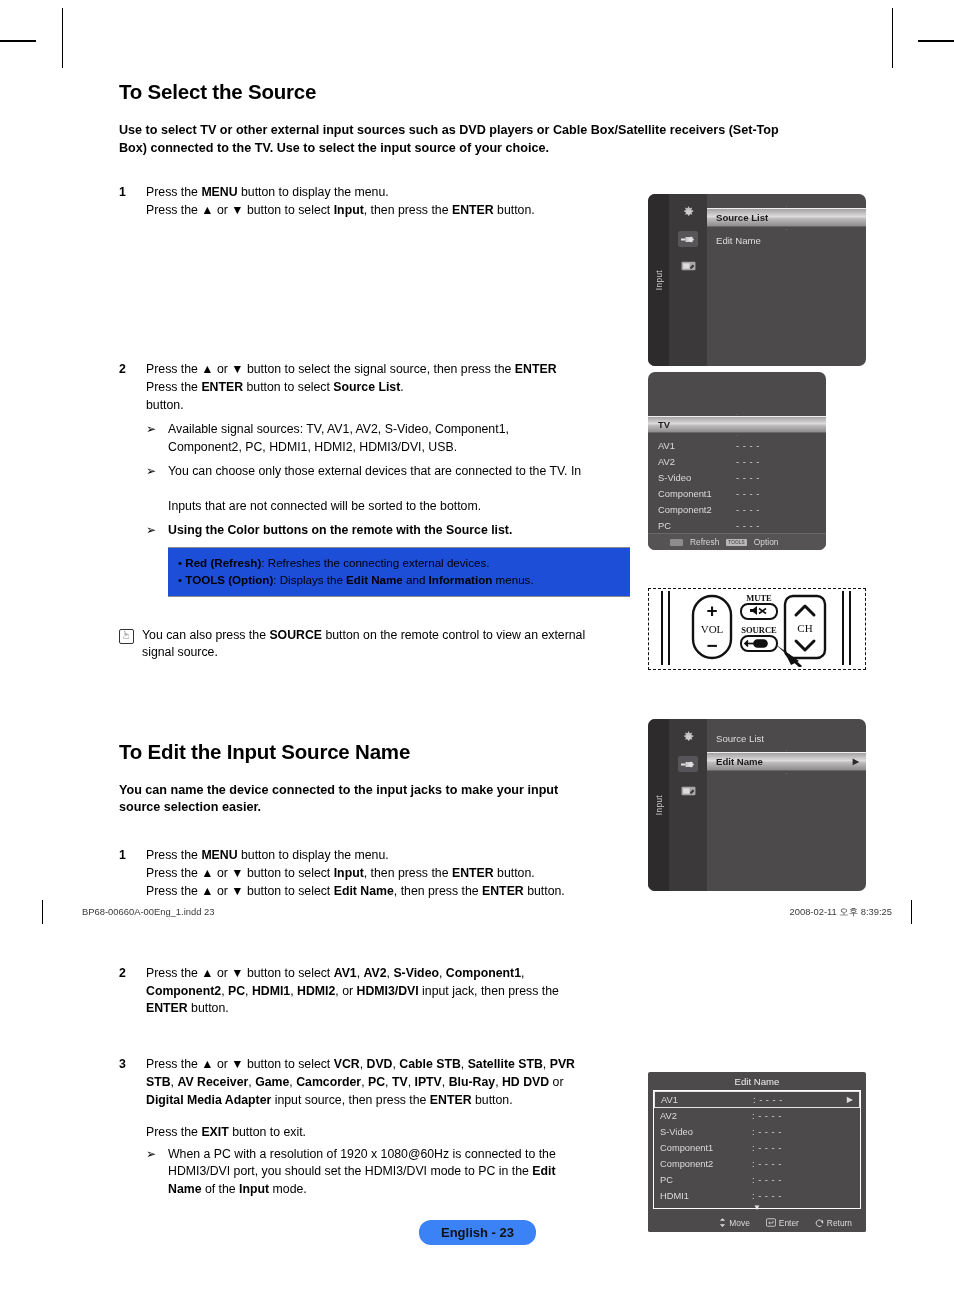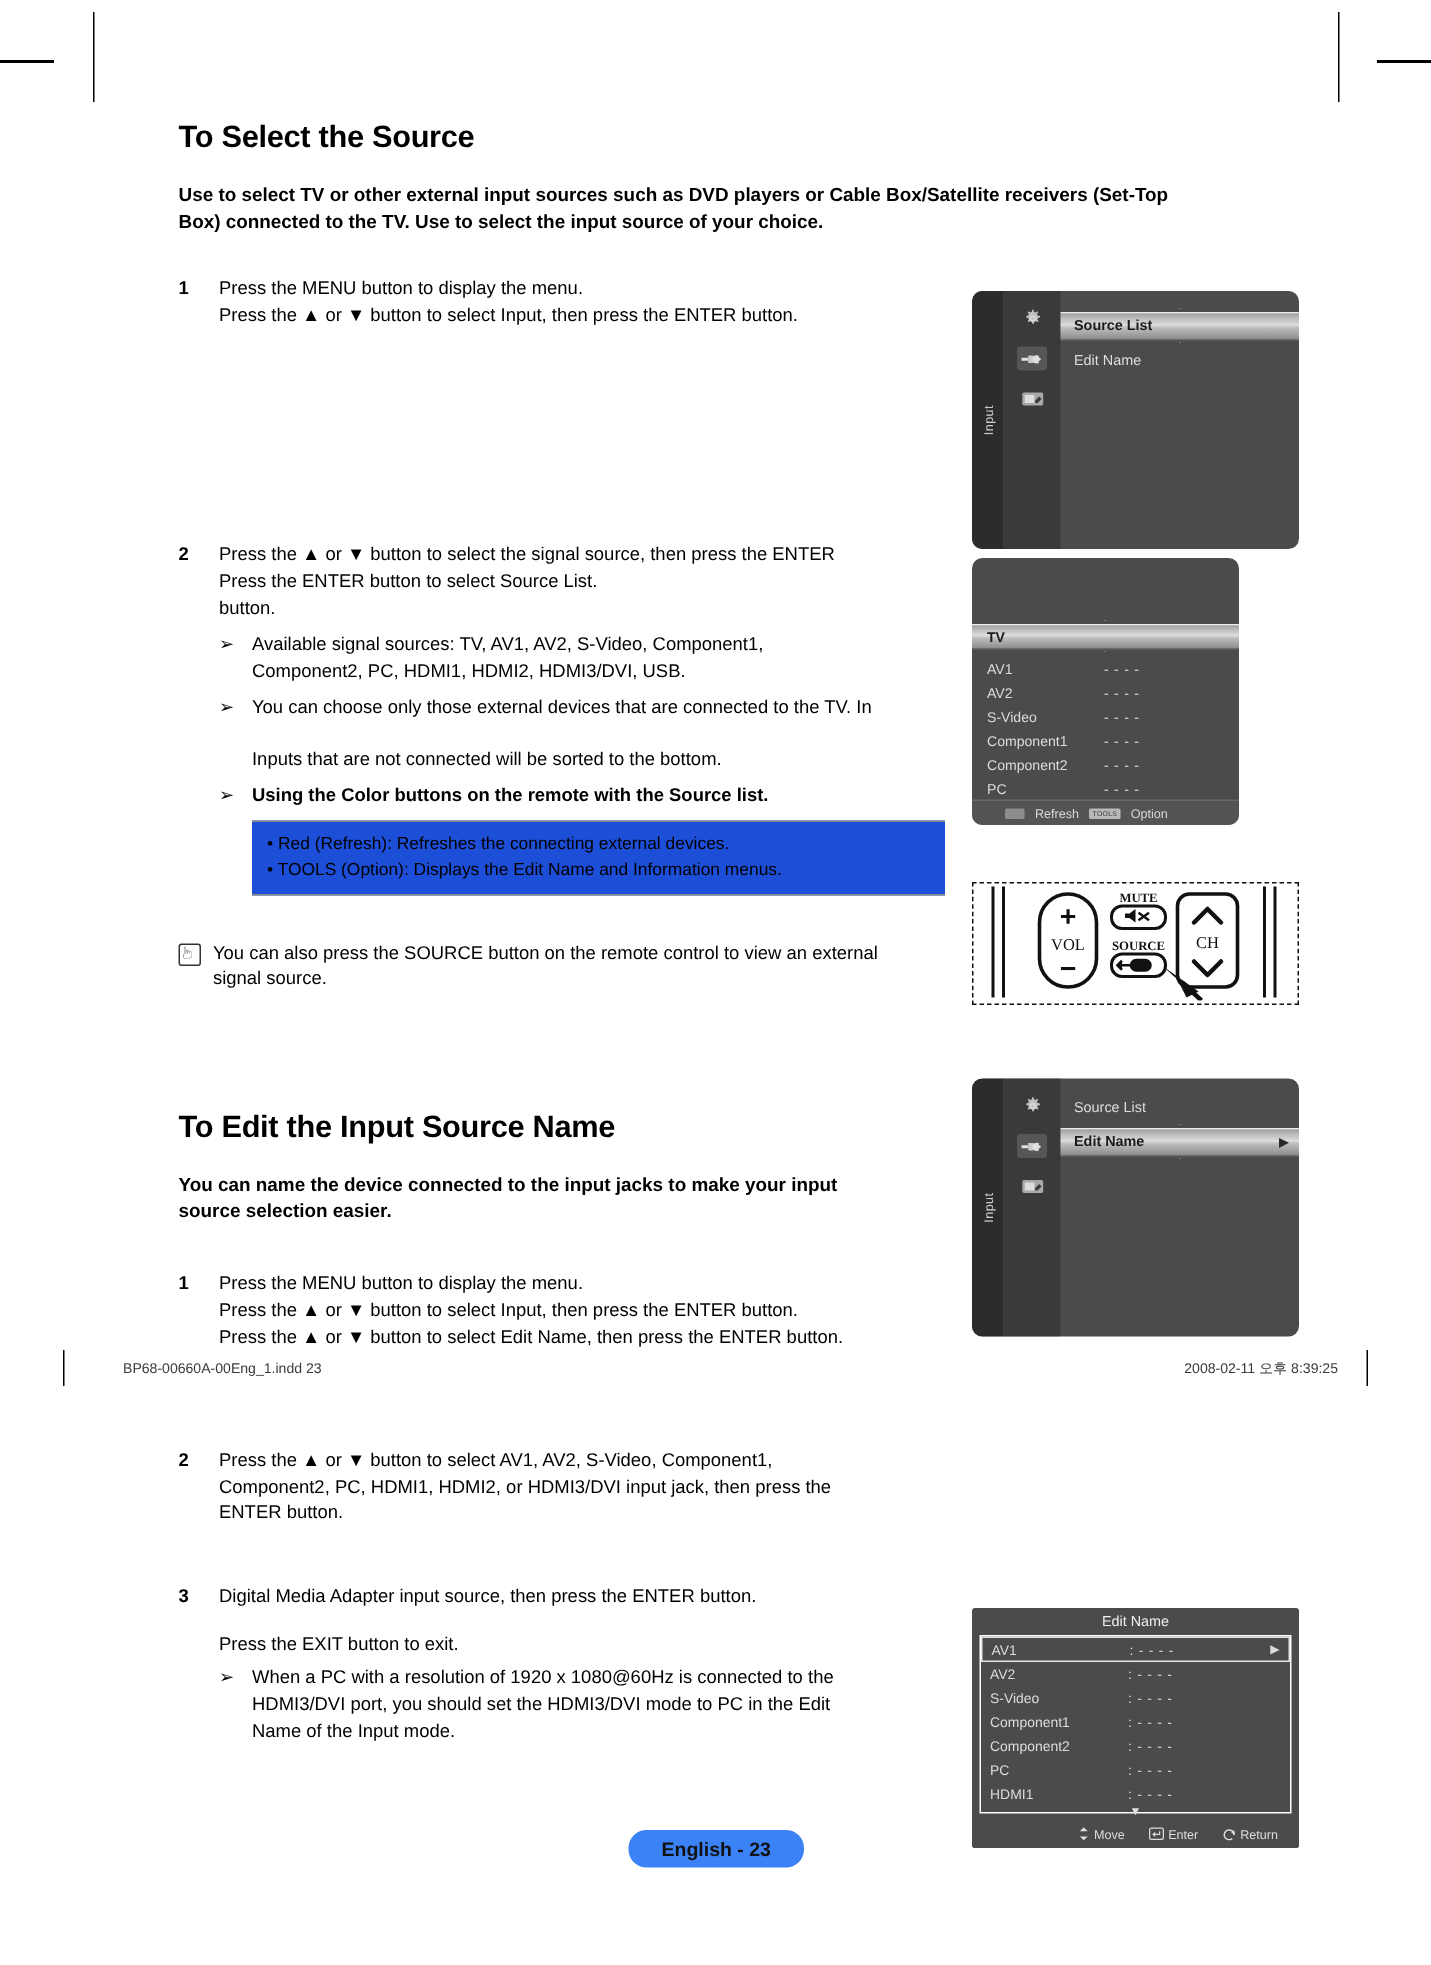--- a/index.html
+++ b/index.html
@@ -32,21 +32,21 @@
     font-size: 12.6px; font-weight:bold; line-height:1.42; margin:0;
     width: 730px;
   }
 
   .steps { margin-top: 28px; }
   .step { display:flex; font-size:12.3px; line-height:1.45; margin-bottom:2px; }
   .step-num { width:27px; font-weight:bold; flex:none; }
   .step-body { flex:1; }
   .step-body .ln { display:block; }
 
-  b { font-weight:normal; }
+  b { font-weight:bold; }
 
   
   .bullets { margin-top:6px; }
   .bullet { display:flex; font-size:12.3px; line-height:1.45; margin-bottom:6px; }
   .bullet .arrow {
     width:22px; flex:none; font-size:12px; line-height:1.45;
   }
   .bullet .btxt { flex:1; }
   .bullet.bold .btxt { font-weight:bold; }
 
@@ -272,20 +272,22 @@
         <div class="step-body">
           <span class="ln"><span>Press the ▲ or ▼ button to select </span><b>AV1</b><span>, </span><b>AV2</b><span>, </span><b>S-Video</b><span>, </span><b>Component1</b><span>,</span></span>
           <span class="ln"><b>Component2</b><span>, </span><b>PC</b><span>, </span><b>HDMI1</b><span>, </span><b>HDMI2</b><span>, or </span><b>HDMI3/DVI</b><span> input jack, then press the</span></span>
           <span class="ln"><b>ENTER</b><span> button.</span></span>
         </div>
       </div>
 
       <div class="step" style="margin-top:38px;">
         <div class="step-num">3</div>
         <div class="step-body">
+          <span class="ln"><span>Press the ▲ or ▼ button to select </span><b>VCR</b><span>, </span><b>DVD</b><span>, </span><b>Cable STB</b><span>, </span><b>Satellite STB</b><span>, </span><b>PVR</b></span>
+          <span class="ln"><b>STB</b><span>, </span><b>AV Receiver</b><span>, </span><b>Game</b><span>, </span><b>Camcorder</b><span>, </span><b>PC</b><span>, </span><b>TV</b><span>, </span><b>IPTV</b><span>, </span><b>Blu-Ray</b><span>, </span><b>HD DVD</b><span> or</span></span>
           <span class="ln"><b>Digital Media Adapter</b><span> input source, then press the </span><b>ENTER</b><span> button.</span></span>
 
           <span class="ln" style="margin-top:14px;"><span>Press the </span><b>EXIT</b><span> button to exit.</span></span>
 
           <div class="bullets" style="margin-top:4px;">
             <div class="bullet">
               <div class="arrow">➢</div>
               <div class="btxt">
                 <span>When a PC with a resolution of 1920 x 1080@60Hz is connected to the</span><br>
                 <span>HDMI3/DVI port, you should set the HDMI3/DVI mode to PC in the </span><b>Edit</b><br>

